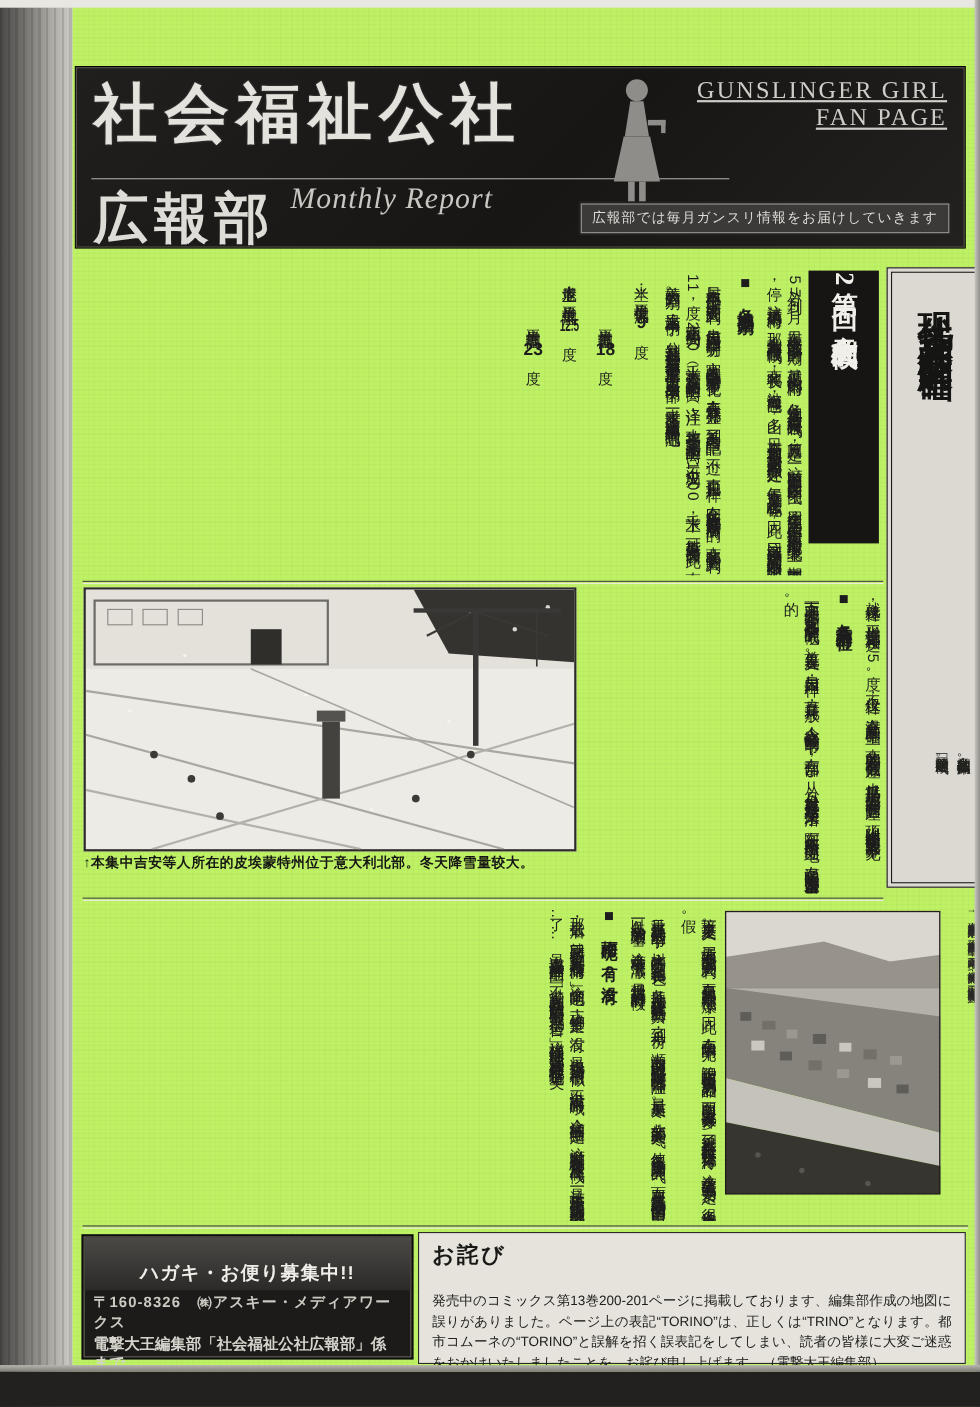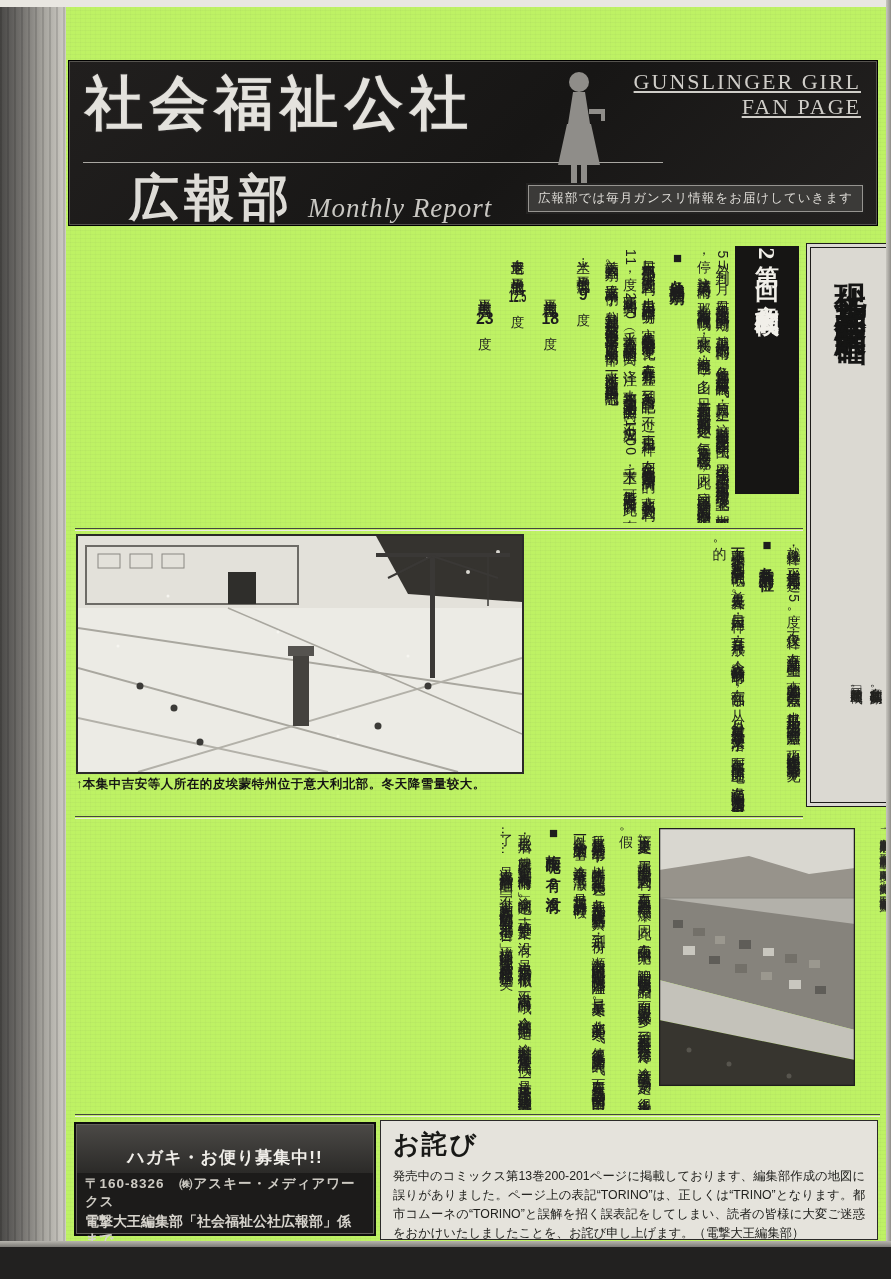--- a/index.html
+++ b/index.html
@@ -25,21 +25,21 @@
                repeating-linear-gradient(90deg,rgba(90,88,82,.03) 0 1px,transparent 1px 5px);}
   
   .banner{position:absolute;left:68px;top:60px;width:808px;height:164px;
     background:linear-gradient(135deg,#211f1e,#171615 55%,#232120);
     border:1px solid #000;box-shadow:0 0 0 1px #55534f inset;}
   .banner-title1{position:absolute;left:16px;top:4px;
     font-family:"Liberation Serif","DejaVu Serif",serif;
     font-size:58px;font-weight:700;letter-spacing:7px;color:#e4e2dd;
     text-shadow:0 0 2px rgba(255,255,255,.25);}
   .banner-rule{position:absolute;left:14px;top:101px;width:580px;height:1px;background:#a9a7a2;}
-  .banner-row2{position:absolute;left:16px;top:104px;display:flex;align-items:flex-end;margin-left:44px;}
+  .banner-row2{position:absolute;left:16px;top:104px;display:flex;align-items:flex-start;}
   .banner-title2{font-family:"Liberation Serif","DejaVu Serif",serif;
     font-size:50px;font-weight:700;letter-spacing:5px;color:#dedcd7;}
   .banner-sub-en{font-family:"Liberation Serif","DejaVu Serif",serif;font-style:italic;
     font-size:27px;color:#c9c7c2;margin:0 0 8px 14px;letter-spacing:1px;}
   .silhouette{position:absolute;left:478px;top:8px;}
   .fanpage{position:absolute;right:16px;top:8px;text-align:right;
     font-family:"Liberation Serif","DejaVu Serif",serif;color:#cfcdc8;
     font-size:22px;letter-spacing:2px;line-height:1.15;text-decoration:underline;}
   .banner-strip{position:absolute;right:14px;bottom:13px;border:1px solid #969490;
     background:#3b3a38;color:#dedcd7;font-size:12.5px;letter-spacing:1px;
@@ -92,21 +92,21 @@
   .pc-title{text-align:center;font-weight:700;font-size:17px;letter-spacing:1px;color:#f0eee9;
     padding:21px 0 4px;background:linear-gradient(#4b4946,#2b2a28);}
   .pc-line1{font-size:10px;color:#aoa;color:#b0aea8;padding:4px 8px 0;}
   .pc-line2{font-size:13.5px;font-weight:700;color:#cdcac3;padding:2px 8px 0;letter-spacing:1px;}
   .pc-line3{font-size:14px;font-weight:700;color:#d6d3cc;padding:2px 8px 0;}
   .pc-line4{font-size:10.5px;color:#b3b1aa;text-align:right;padding:2px 12px 0;}
   
   .apology{position:absolute;left:380px;top:1120px;width:498px;height:120px;
     background:#e5e3dc;border:1px solid #2b2a28;box-sizing:border-box;padding:6px 12px;}
   .ap-title{font-family:"Liberation Serif","DejaVu Serif",serif;
-    font-size:26px;font-weight:700;letter-spacing:2px;margin-bottom:5px;color:#181816;}
+    font-size:20px;font-weight:700;letter-spacing:2px;margin-bottom:19px;color:#181816;}
   .ap-body{font-size:12.3px;line-height:1.55;text-align:justify;color:#20201d;}
 </style>
 </head>
 <body>
 
 <div class="screenshot">
   <div class="paper-noise"></div>
 
   <div class="banner">
     <div class="banner-title1">社会福祉公社</div>

